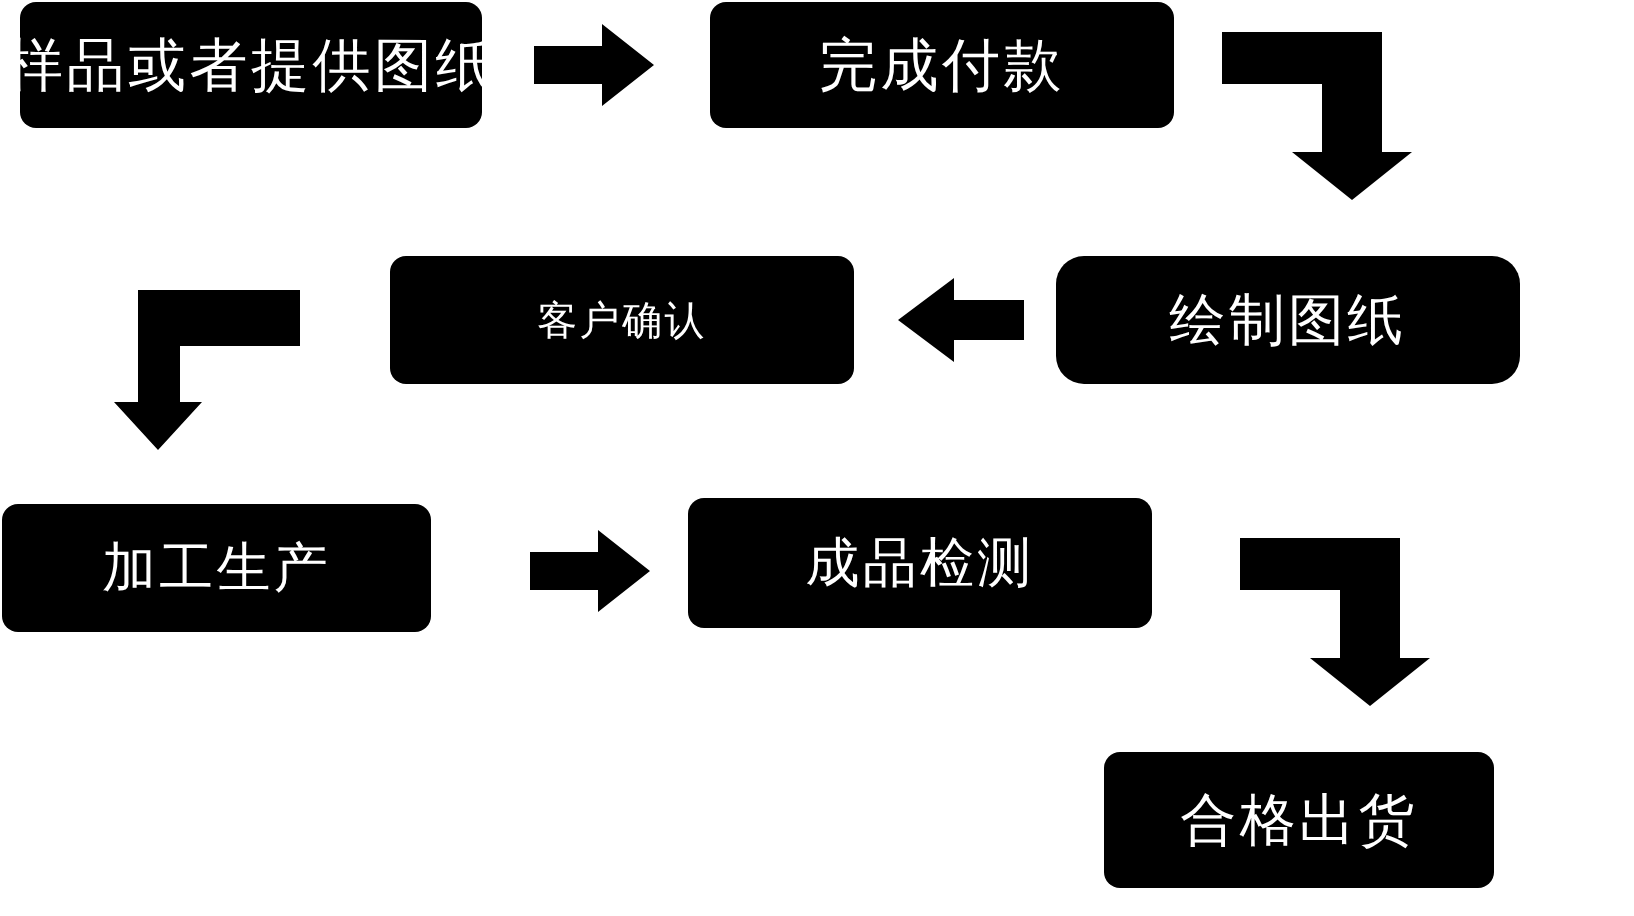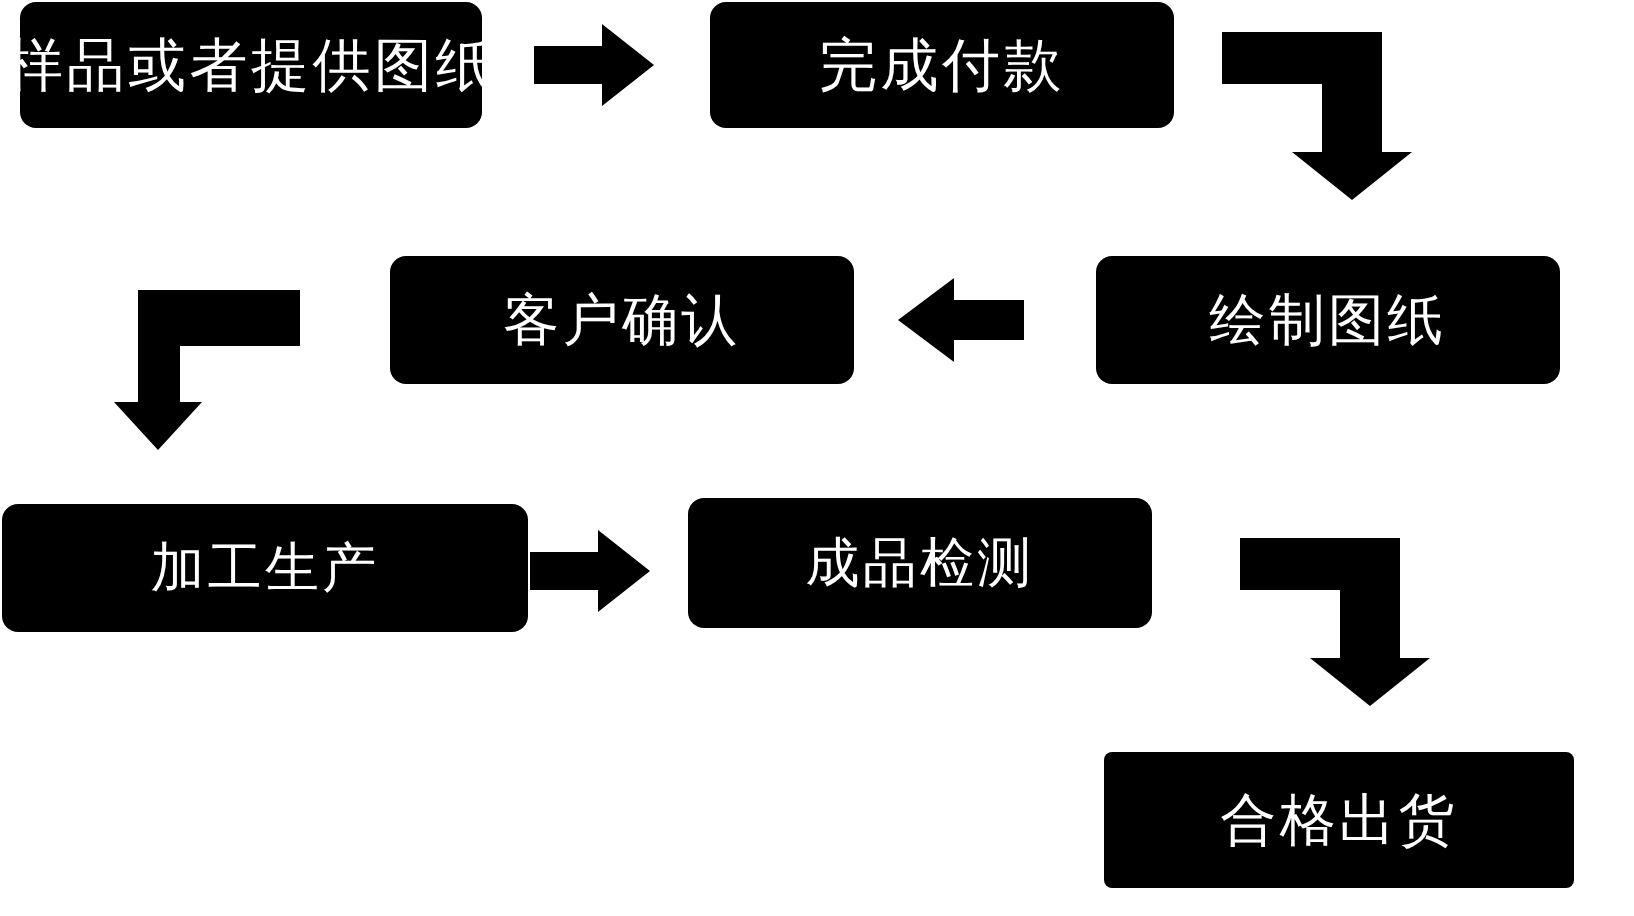--- a/index.html
+++ b/index.html
@@ -43,28 +43,28 @@
   }
   .connector svg {
     display: block;
     overflow: visible;
   }
 
   
   #node-sample       { left: 2px;    top: 2px;   width: 462px; height: 126px; border-radius: 16px; margin-left: 18px; }
   #node-payment      { left: 710px;  top: 2px;   width: 464px; height: 126px; border-radius: 16px; }
   #node-confirm      { left: 390px;  top: 256px; width: 464px; height: 128px; border-radius: 16px; }
-  #node-drawing      { left: 1056px; top: 256px; width: 464px; height: 128px; border-radius: 16px; margin-left: 40px; }
-  #node-production   { left: 2px;    top: 504px; width: 526px; height: 128px; border-radius: 16px; }
+  #node-drawing      { left: 1056px; top: 256px; width: 464px; height: 128px; border-radius: 28px; }
+  #node-production   { left: 2px;    top: 504px; width: 429px; height: 128px; border-radius: 16px; }
   #node-inspection   { left: 688px;  top: 498px; width: 464px; height: 130px; border-radius: 16px; text-align: center; }
-  #node-shipment     { left: 1104px; top: 752px; width: 470px; height: 136px; border-radius: 8px; }
+  #node-shipment     { left: 1104px; top: 752px; width: 390px; height: 136px; border-radius: 16px; }
 
   #node-sample     .node-label { font-size: 58px; }
   #node-payment    .node-label { font-size: 58px; }
-  #node-confirm    .node-label { font-size: 56px; }
+  #node-confirm    .node-label { font-size: 40px; }
   #node-drawing    .node-label { font-size: 56px; }
   #node-production .node-label { font-size: 54px; }
   #node-inspection .node-label { font-size: 54px; }
   #node-shipment   .node-label { font-size: 56px; }
 
   
   #conn-sample-payment      { left: 534px;  top: 24px;  width: 120px; height: 82px; }
   #conn-payment-drawing     { left: 1222px; top: 32px;  width: 160px; height: 168px; }
   #conn-drawing-confirm     { left: 898px;  top: 278px; width: 126px; height: 84px; }
   #conn-confirm-production  { left: 114px;  top: 290px; width: 186px; height: 160px; }

